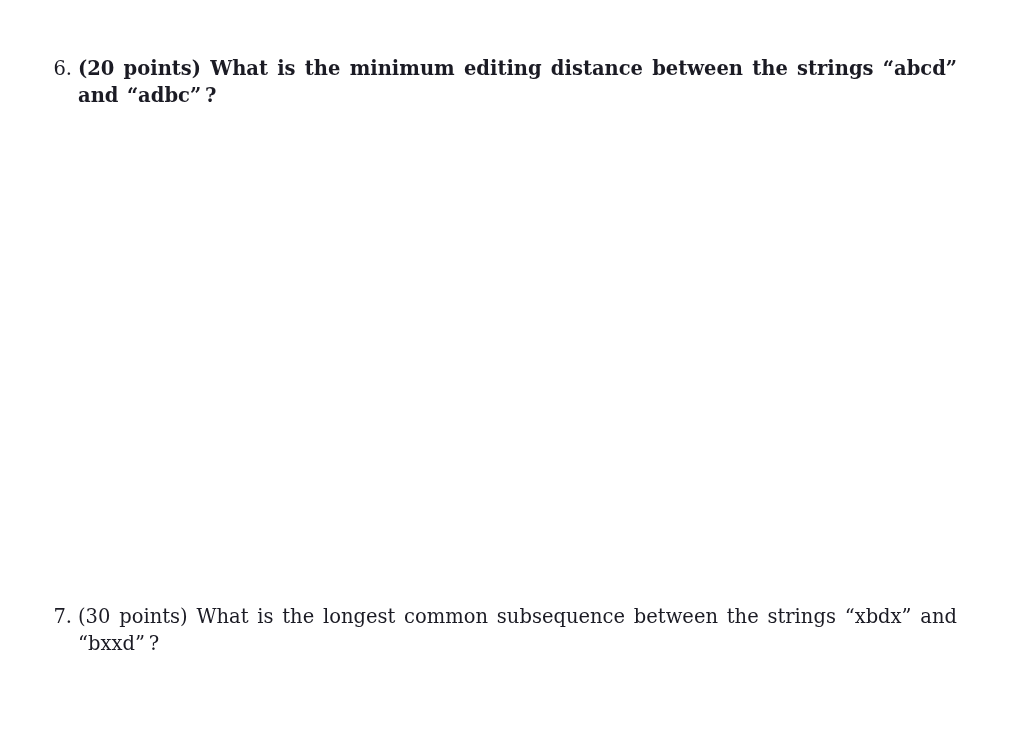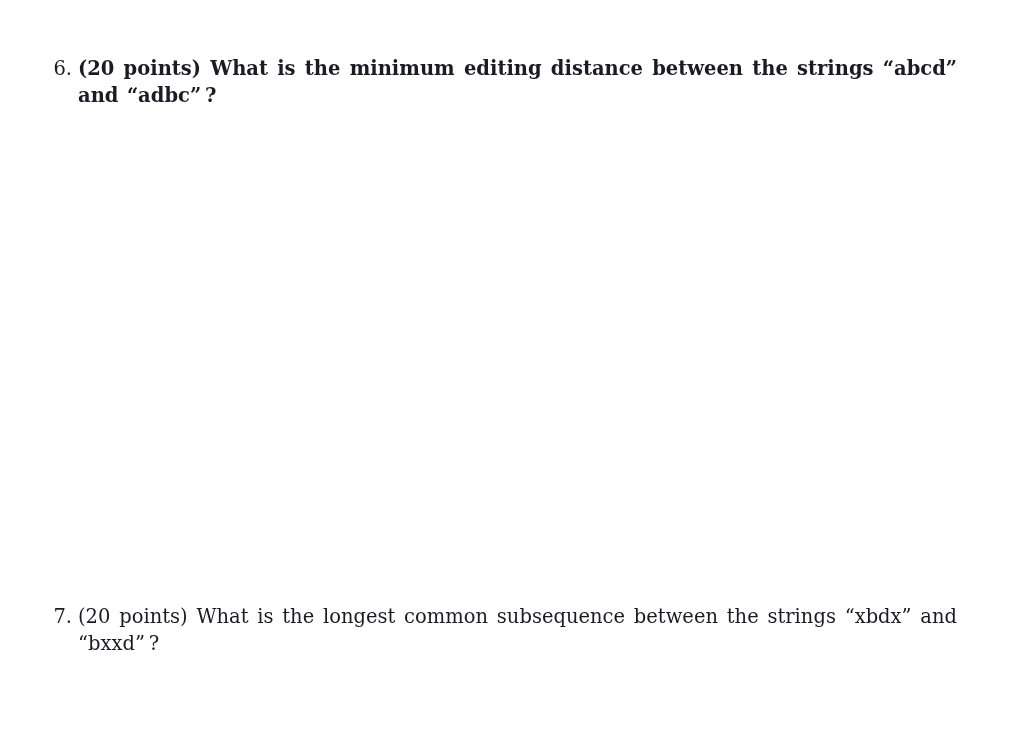--- a/index.html
+++ b/index.html
@@ -83,20 +83,20 @@
 
     <div class="question stretched">
       <span class="q-number">6.</span>
       <span class="q-text">(20 points) What is the minimum editing distance between the strings “abcd” and “adbc” ?</span>
     </div>
 
     <div class="answer-space"></div>
 
     <div class="question">
       <span class="q-number">7.</span>
-      <span class="q-text">(20 points) What is the longest common subsequence between the strings “xbdx” and “bxxd” ?</span>
+      <span class="q-text">(30 points) What is the longest common subsequence between the strings “xbdx” and “bxxd” ?</span>
     </div>
 
     <div class="answer-space tail"></div>
 
   </div>
 
 </div>
 
 </body></html>

